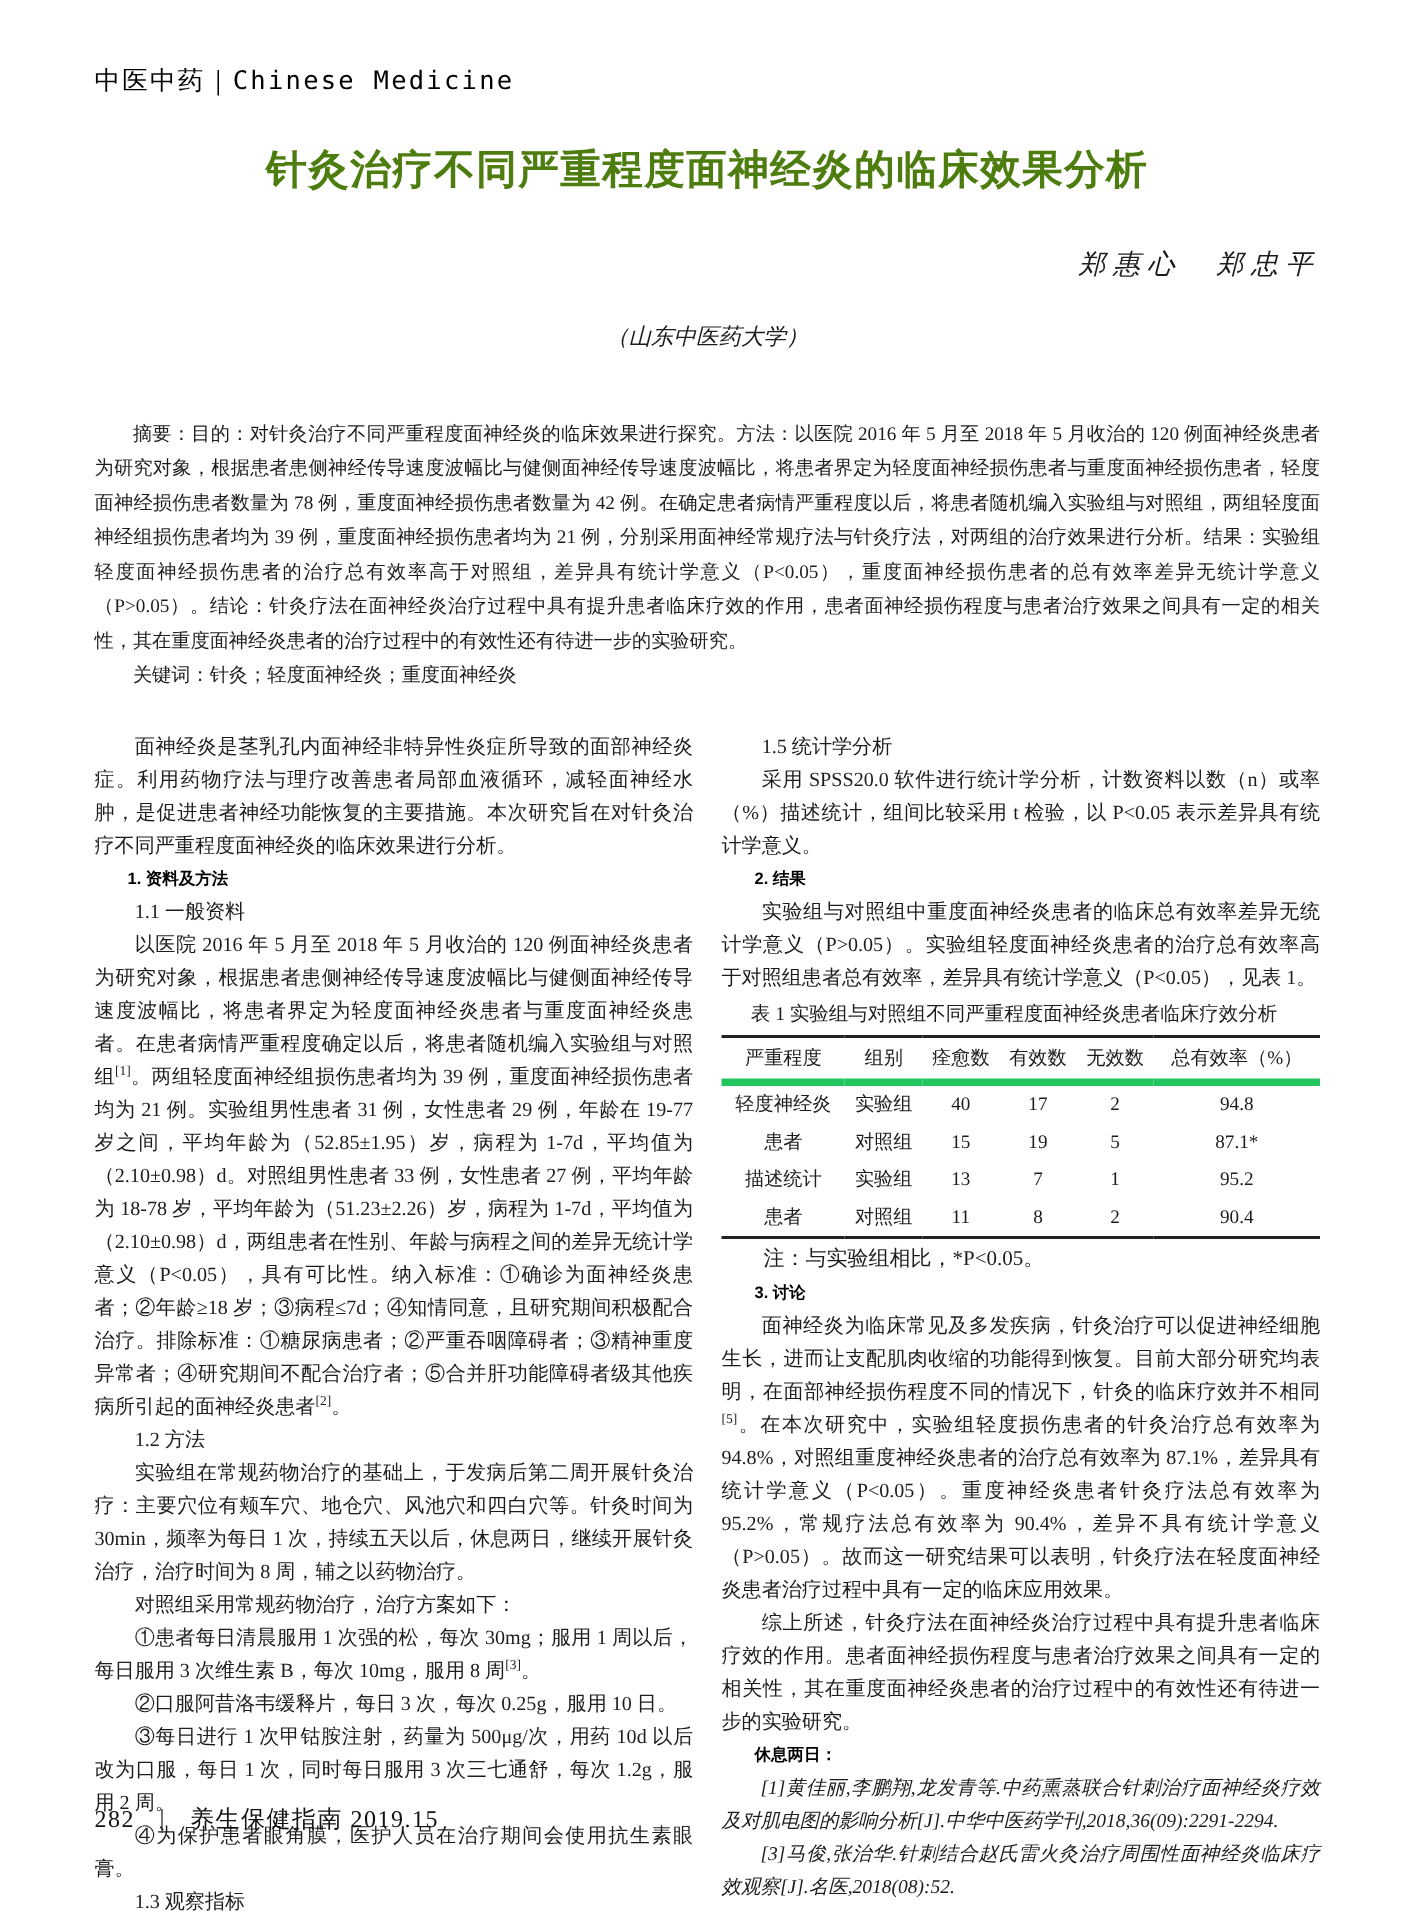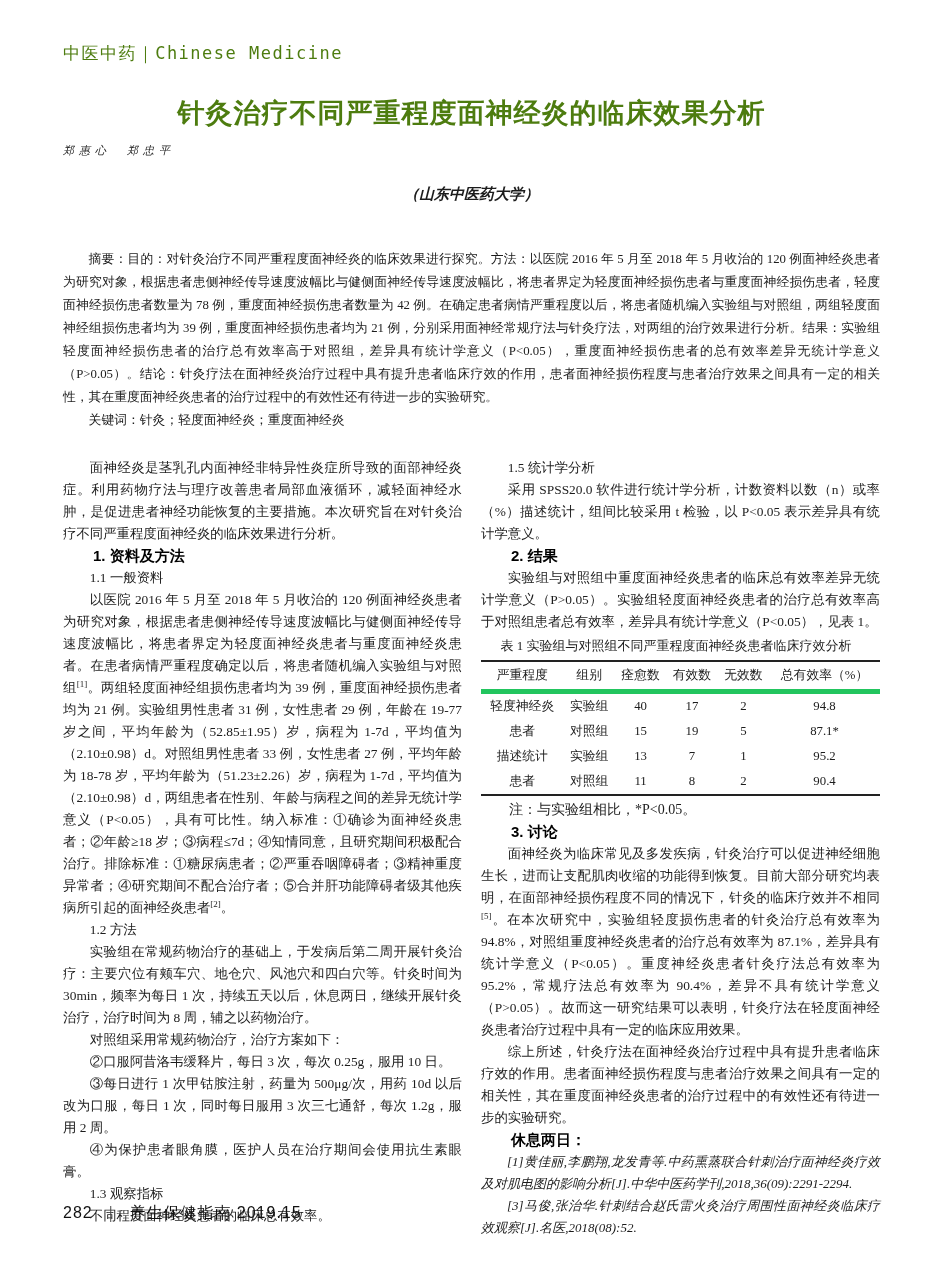--- a/index.html
+++ b/index.html
@@ -13,43 +13,42 @@
     position: relative;
     width: 943px; height: 1280px;
     padding: 42px 63px 0 63px;
     box-sizing: border-box;
     overflow: hidden;
   }
   .jheader {
     font-family: "DejaVu Sans Mono", "Liberation Mono", monospace;
     font-size: 17px;
     letter-spacing: 1.5px;
-    color: #4d7c0f;
+    color: #000000;
   }
   .title {
     text-align: center;
     font-size: 27px;
     font-weight: bold;
     letter-spacing: 1px;
     margin: 30px 0 0 0;
     color: #4d7c0f;
   }
   .authors {
-    text-align: left;
-    font-size: 11px;
+    text-align: right;
+    font-size: 18px;
     letter-spacing: 5px;
     font-style: italic;
-    margin-top: 12px;
+    margin-top: 33px;
   }
   .affil {
     text-align: center;
     font-size: 15px;
     font-style: italic;
     margin-top: 27px;
-    font-weight: bold;
   }
   .abstract {
     margin-top: 44px;
     font-size: 12.8px;
     line-height: 23px;
     text-align: justify;
   }
   .abstract p { margin: 0; text-indent: 2em; }
   .columns {
     display: flex;
@@ -59,21 +58,21 @@
   .col {
     width: 399px;
     font-size: 13.4px;
     line-height: 22px;
     text-align: justify;
   }
   .para { margin: 0; text-indent: 2em; }
   .sec-head {
     margin: 0; text-indent: 2em;
     font-family: "Liberation Sans", "DejaVu Sans", sans-serif;
-    font-size: 15px; font-weight: bold;
+    font-size: 11px; font-weight: bold;
     line-height: 22px;
     color: #000;
   }
   .sub-head { margin: 0; text-indent: 2em; }
   .ref-item { margin: 0; text-indent: 2em; font-style: italic; font-size: 13px; }
   sup { font-size: 9px; line-height: 0; }
   .table-caption { margin: 2px 0 3px 0; text-indent: 1.5em; font-size: 13px; }
   table.results {
     width: 100%;
     border-collapse: collapse;
@@ -87,21 +86,21 @@
     font-weight: normal;
     padding: 5px 2px;
     text-align: center;
     white-space: nowrap;
   }
   .results td { padding: 4px 2px; text-align: center; }
   .table-note { margin: 3px 0 0 0; text-indent: 2em; font-size: 14px; }
   .footer {
     position: absolute;
     left: 63px; bottom: 56px;
-    font-family: Liberation Sans, sans-serif;
+    font-family: Liberation Serif, serif;
     font-size: 16px;
     letter-spacing: 1px;
     color: #111;
   }
   .footer .sep { margin: 0 10px; color: #444; font-weight: 300; }
 </style>
 </head>
 <body>
 
 <div class="page">
@@ -123,20 +122,21 @@
 
     <div class="col">
       <div>
           <p class="para">面神经炎是茎乳孔内面神经非特异性炎症所导致的面部神经炎症。利用药物疗法与理疗改善患者局部血液循环，减轻面神经水肿，是促进患者神经功能恢复的主要措施。本次研究旨在对针灸治疗不同严重程度面神经炎的临床效果进行分析。</p>
           <h3 class="sec-head">1. 资料及方法</h3>
           <p class="sub-head">1.1 一般资料</p>
           <p class="para">以医院 2016 年 5 月至 2018 年 5 月收治的 120 例面神经炎患者为研究对象，根据患者患侧神经传导速度波幅比与健侧面神经传导速度波幅比，将患者界定为轻度面神经炎患者与重度面神经炎患者。在患者病情严重程度确定以后，将患者随机编入实验组与对照组<sup>[1]</sup>。两组轻度面神经组损伤患者均为 39 例，重度面神经损伤患者均为 21 例。实验组男性患者 31 例，女性患者 29 例，年龄在 19-77 岁之间，平均年龄为（52.85±1.95）岁，病程为 1-7d，平均值为（2.10±0.98）d。对照组男性患者 33 例，女性患者 27 例，平均年龄为 18-78 岁，平均年龄为（51.23±2.26）岁，病程为 1-7d，平均值为（2.10±0.98）d，两组患者在性别、年龄与病程之间的差异无统计学意义（P&lt;0.05），具有可比性。纳入标准：①确诊为面神经炎患者；②年龄≥18 岁；③病程≤7d；④知情同意，且研究期间积极配合治疗。排除标准：①糖尿病患者；②严重吞咽障碍者；③精神重度异常者；④研究期间不配合治疗者；⑤合并肝功能障碍者级其他疾病所引起的面神经炎患者<sup>[2]</sup>。</p>
           <p class="sub-head">1.2 方法</p>
           <p class="para">实验组在常规药物治疗的基础上，于发病后第二周开展针灸治疗：主要穴位有颊车穴、地仓穴、风池穴和四白穴等。针灸时间为 30min，频率为每日 1 次，持续五天以后，休息两日，继续开展针灸治疗，治疗时间为 8 周，辅之以药物治疗。</p>
           <p class="para">对照组采用常规药物治疗，治疗方案如下：</p>
+          <p class="para">①患者每日清晨服用 1 次强的松，每次 30mg；服用 1 周以后，每日服用 3 次维生素 B，每次 10mg，服用 8 周<sup>[3]</sup>。</p>
           <p class="para">②口服阿昔洛韦缓释片，每日 3 次，每次 0.25g，服用 10 日。</p>
           <p class="para">③每日进行 1 次甲钴胺注射，药量为 500μg/次，用药 10d 以后改为口服，每日 1 次，同时每日服用 3 次三七通舒，每次 1.2g，服用 2 周。</p>
           <p class="para">④为保护患者眼角膜，医护人员在治疗期间会使用抗生素眼膏。</p>
           <p class="sub-head">1.3 观察指标</p>
           <p class="para">不同程度面神经炎患者的临床总有效率。</p>
         </div>
     </div>
 
     <div class="col">
       <div>

